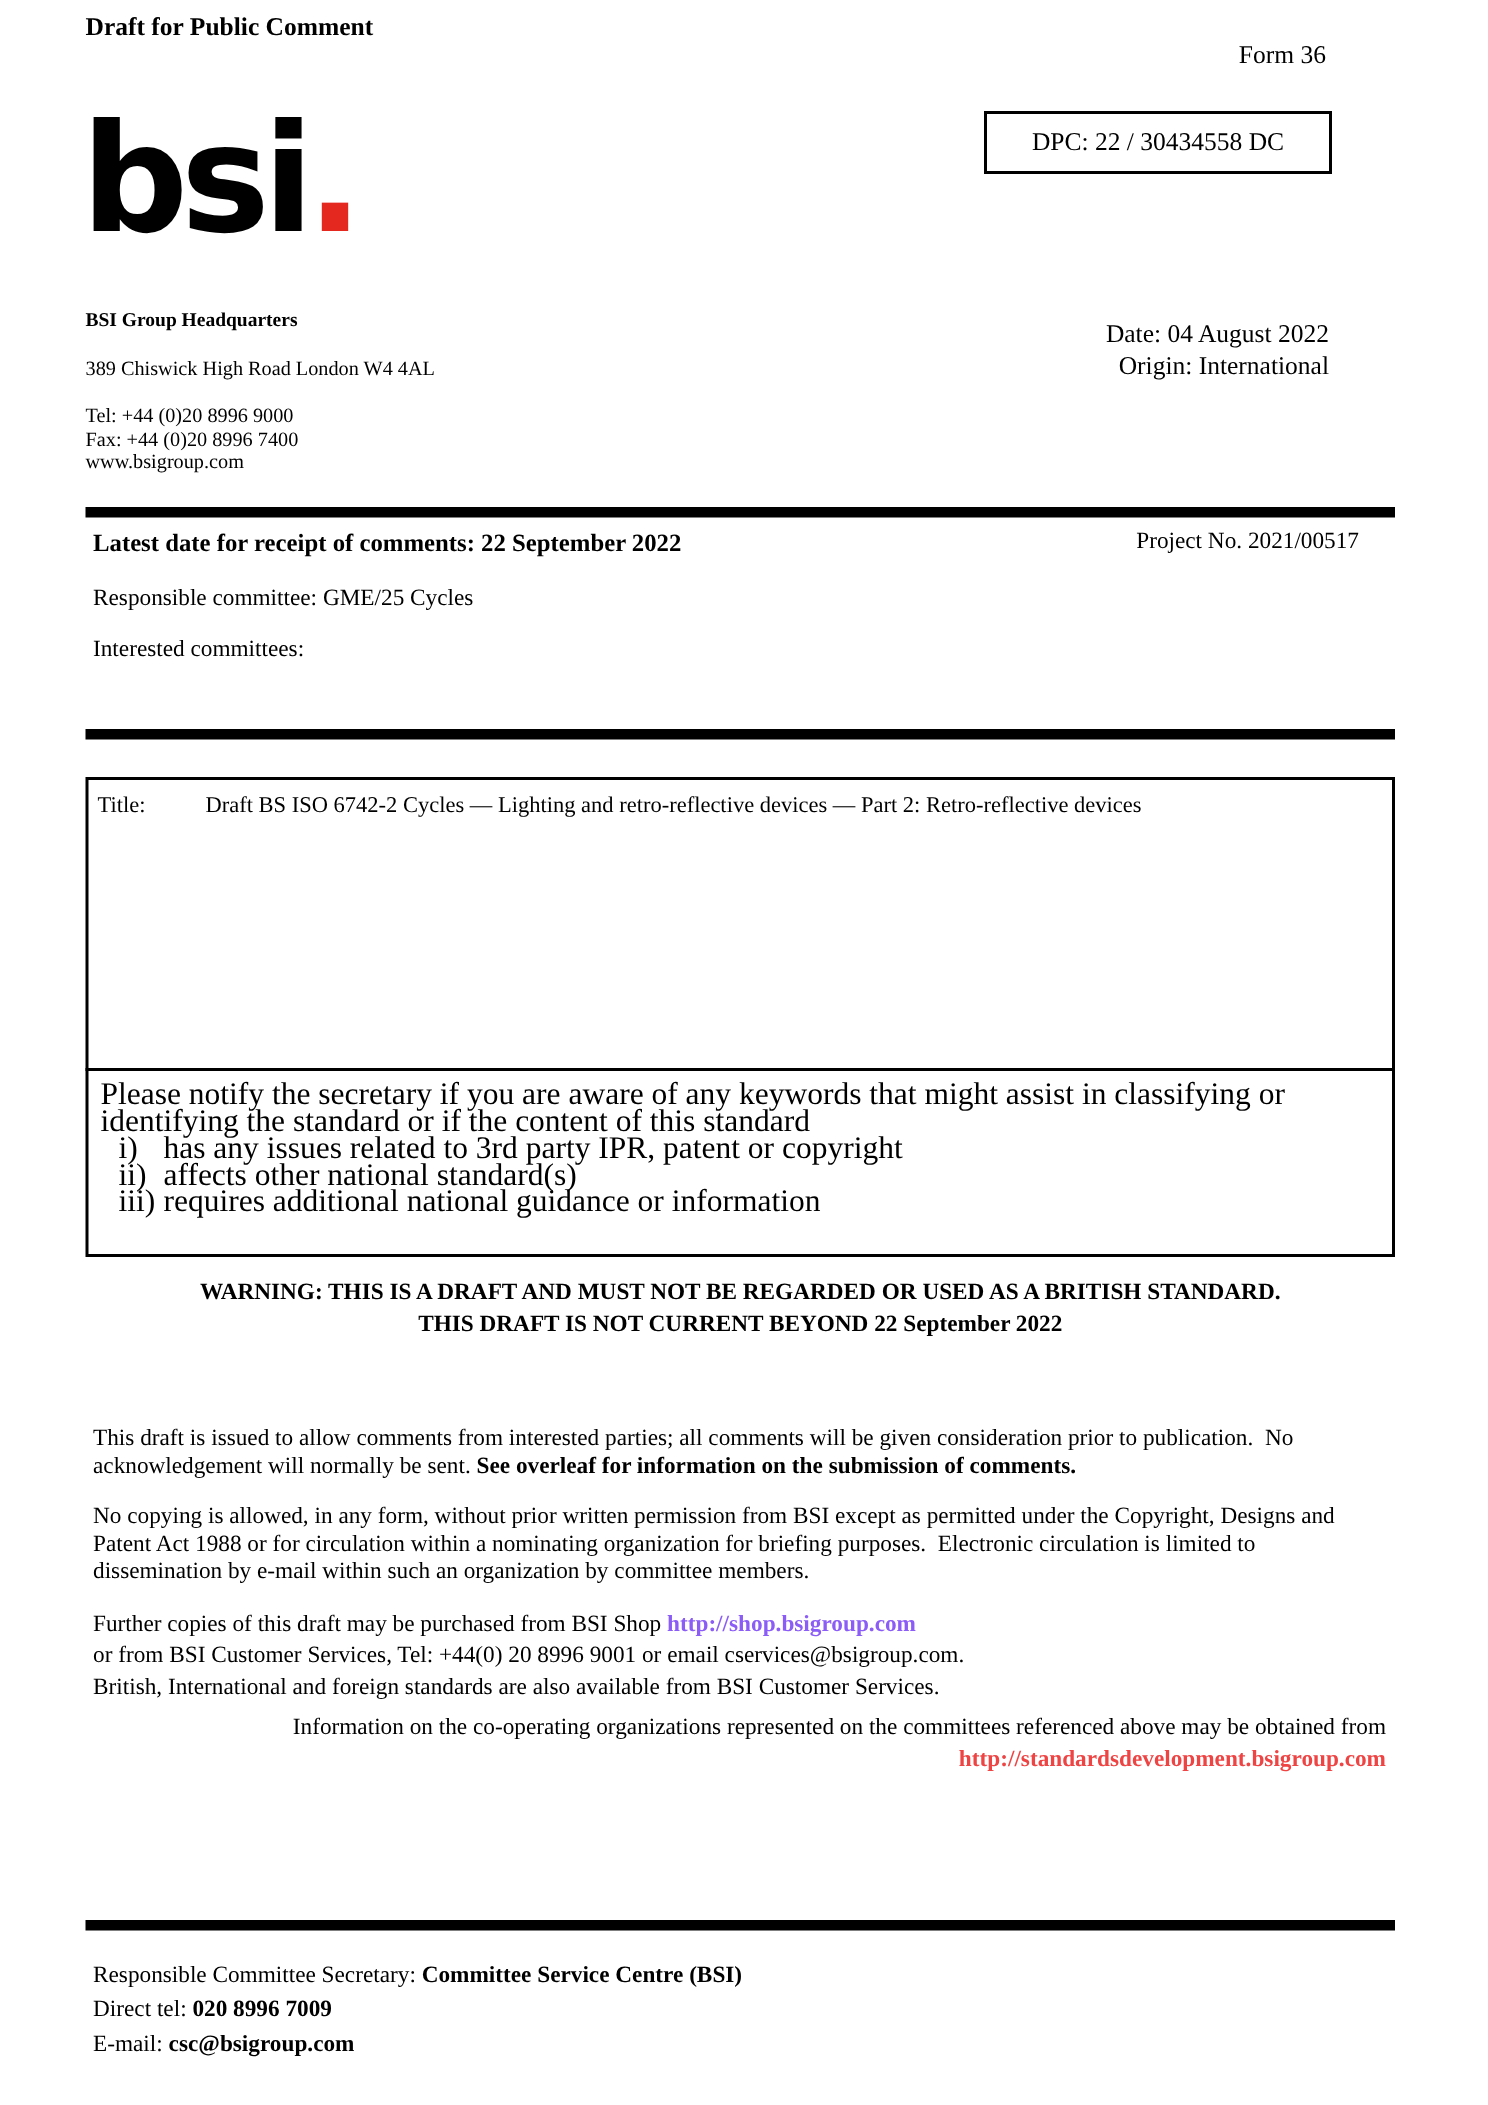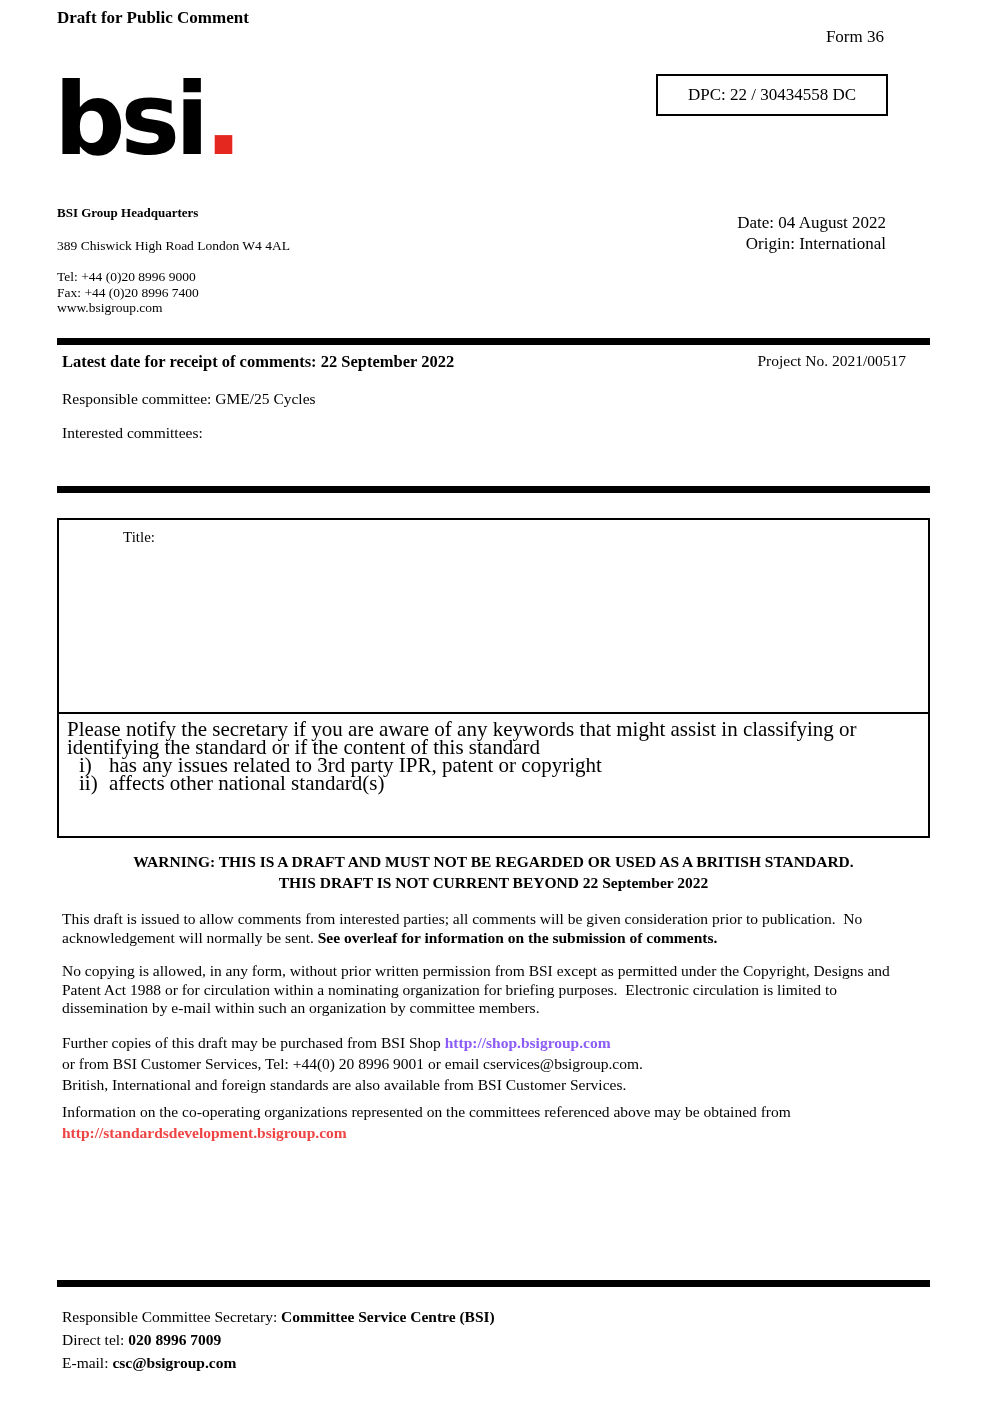--- a/index.html
+++ b/index.html
@@ -41,45 +41,45 @@
     padding-left:5px; padding-right:24px;
   }
   .comments-row .latest { font-weight:bold; font-size:16.5px; }
   .comments-row .project { font-size:15.5px; }
 
   .resp { left:62px; top:390px; font-size:15.5px; }
   .interested { left:62px; top:424px; font-size:15.5px; }
 
   .title-box {
     left:57px; top:518px; width:873px; height:196px;
-    border:2px solid #000; padding:9px 24px; display:flex; font-size:15px;text-align:right;
+    border:2px solid #000; padding:9px 6px; display:flex; font-size:15px;
   }
   .title-box .title-label { width:72px; flex:none; }
   .title-box .title-text { flex:1; }
 
   .kw-box {
     left:57px; top:712px; width:873px; height:126px;
     border:2px solid #000; padding:7px 8px; font-size:21px; line-height:17.5px;
   }
   .kw-list { padding-left:12px; margin-top:1px; }
   .kw-item { display:flex; }
   .kw-num { width:30px; flex:none; }
   .kw-text { flex:1; }
 
   .warning {
     left:57px; top:851px; width:873px; text-align:center;
     font-weight:bold; font-size:15.5px; line-height:21px;
   }
 
-  .para { left:62px; width:862px; font-size:15.5px; line-height:18.5px; }
+  .para { left:62px; width:862px; font-size:15.5px; line-height:18.5px;margin-top:40px; }
   .para span { white-space:pre-wrap; }
   .p1 { top:910px; }
   .p2 { top:962px; }
   .p3 { top:1032px; line-height:21px; }
-  .p4 { top:1101px; line-height:21px; }
+  .p4 { top:1101px; line-height:21px;text-align:right; }
   .bold { font-weight:bold; }
 
   a.link { font-weight:bold; text-decoration:none; }
 
   .footer { left:62px; top:1305px; font-size:15.5px; line-height:23px; }
 </style>
 </head>
 <body>
 
 <div class="page">
@@ -113,32 +113,37 @@
     <span class="project">Project No. 2021/00517</span>
   </div>
 
   <div class="abs resp">Responsible committee: GME/25 Cycles</div>
   <div class="abs interested">Interested committees:</div>
 
   <div class="abs rule rule2"></div>
 
   <div class="abs title-box">
     <span class="title-label">Title:</span>
+    <span class="title-text">Draft BS ISO 6742-2 Cycles — Lighting and retro-reflective devices — Part 2: Retro-reflective devices</span>
   </div>
 
   <div class="abs kw-box">
     <div>Please notify the secretary if you are aware of any keywords that might assist in classifying or identifying the standard or if the content of this standard</div>
     <div class="kw-list">
       <div class="kw-item">
           <span class="kw-num">i)</span>
           <span class="kw-text">has any issues related to 3rd party IPR, patent or copyright</span>
         </div>
       <div class="kw-item">
           <span class="kw-num">ii)</span>
           <span class="kw-text">affects other national standard(s)</span>
+        </div>
+      <div class="kw-item">
+          <span class="kw-num">iii)</span>
+          <span class="kw-text">requires additional national guidance or information</span>
         </div>
     </div>
   </div>
 
   <div class="abs warning">
     <div>WARNING: THIS IS A DRAFT AND MUST NOT BE REGARDED OR USED AS A BRITISH STANDARD.</div>
     <div>THIS DRAFT IS NOT CURRENT BEYOND 22 September 2022</div>
   </div>
 
   <div class="abs para p1"><span>This draft is issued to allow comments from interested parties; all comments will be given consideration prior to publication.  No acknowledgement will normally be sent. </span><span class="bold">See overleaf for information on the submission of comments.</span></div>

